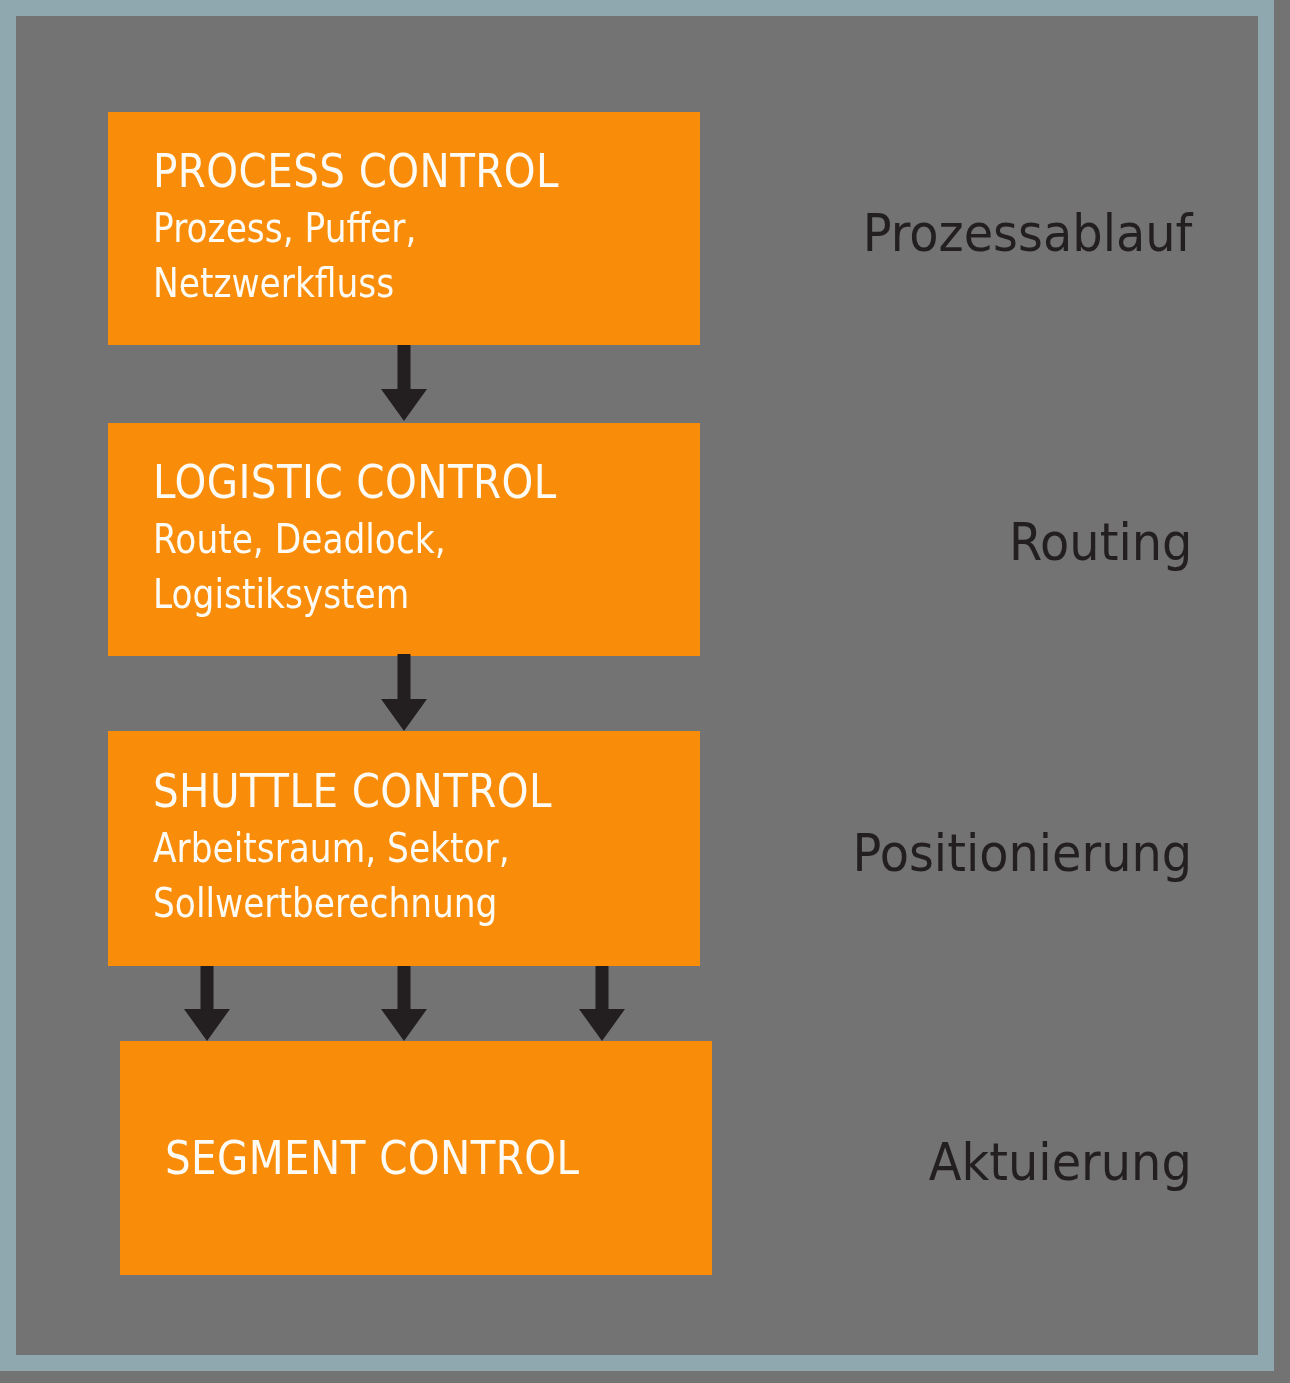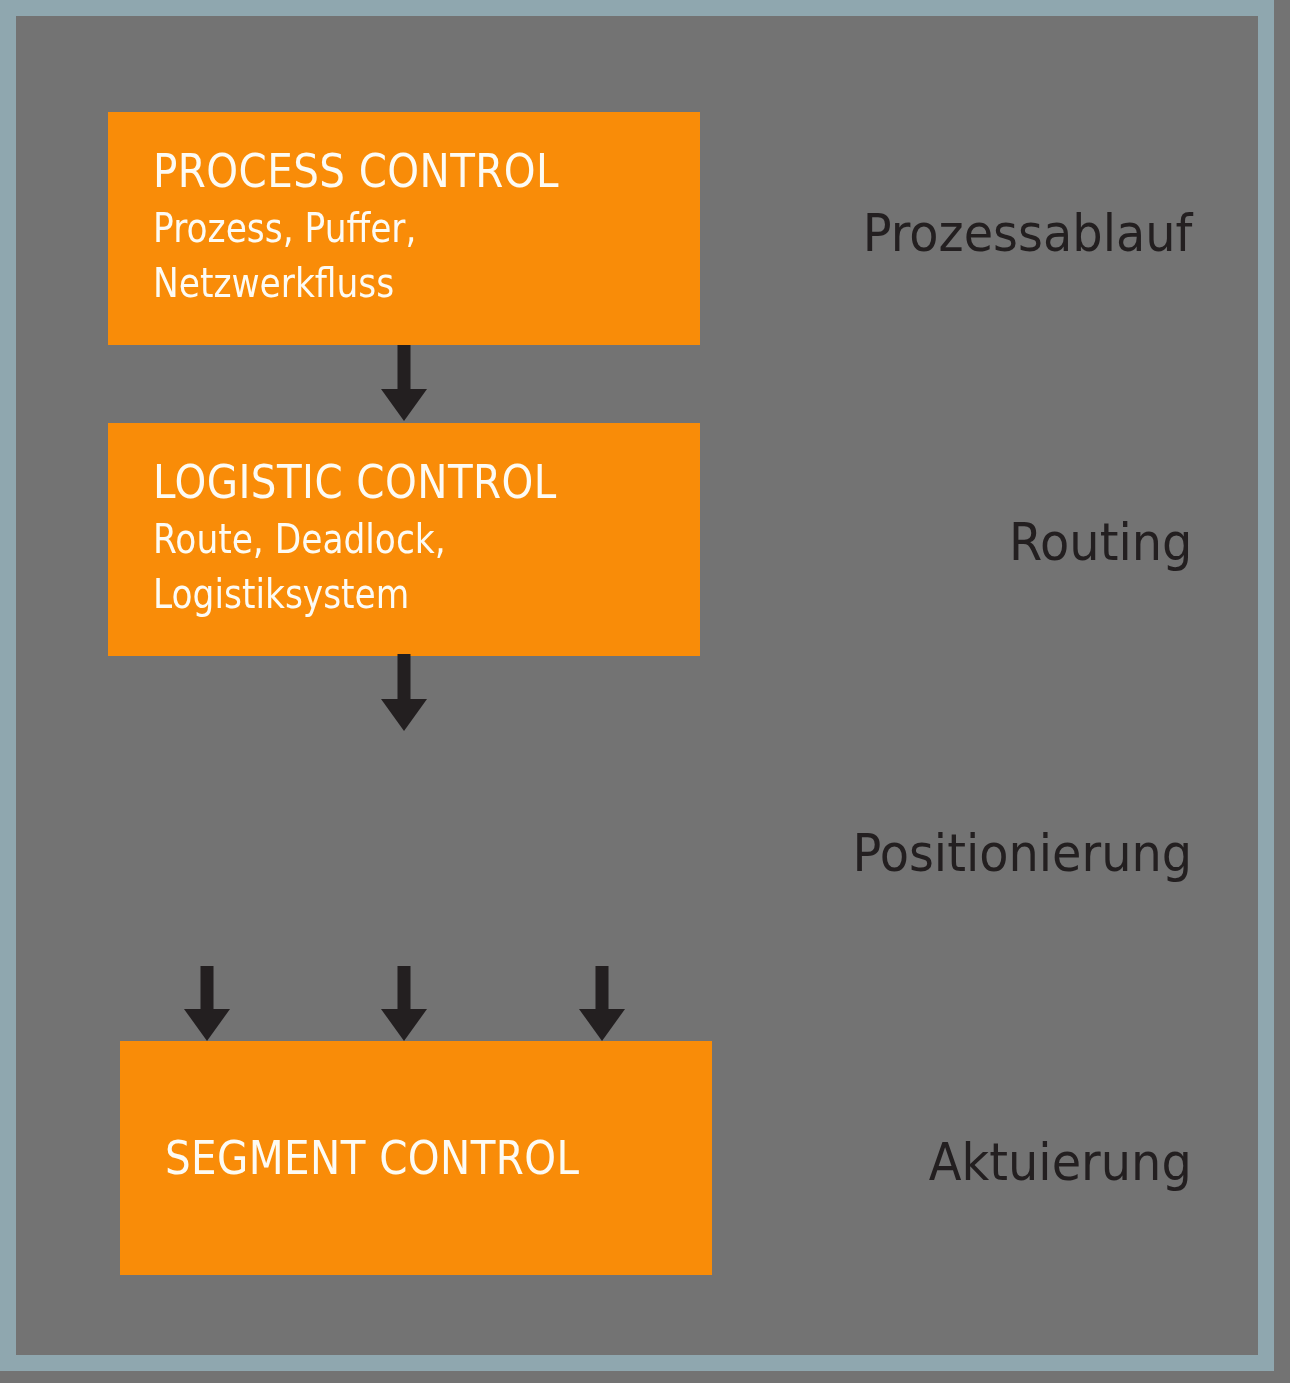--- a/index.html
+++ b/index.html
@@ -150,20 +150,25 @@
       <div class="block-sub">Prozess, Puffer,
 Netzwerkfluss</div>
     </div>
 
     <div class="block" id="block-logistic">
       <div class="block-title">LOGISTIC CONTROL</div>
       <div class="block-sub">Route, Deadlock,
 Logistiksystem</div>
     </div>
 
+    <div class="block" id="block-shuttle">
+      <div class="block-title">SHUTTLE CONTROL</div>
+      <div class="block-sub">Arbeitsraum, Sektor,
+Sollwertberechnung</div>
+    </div>
 
     <div class="block" id="block-segment">
       <div class="block-title">SEGMENT CONTROL</div>
     </div>
 
     <div class="arrow" id="arrow-process-logistic">
       <div class="shaft"></div>
       <div class="head"></div>
     </div>
 

